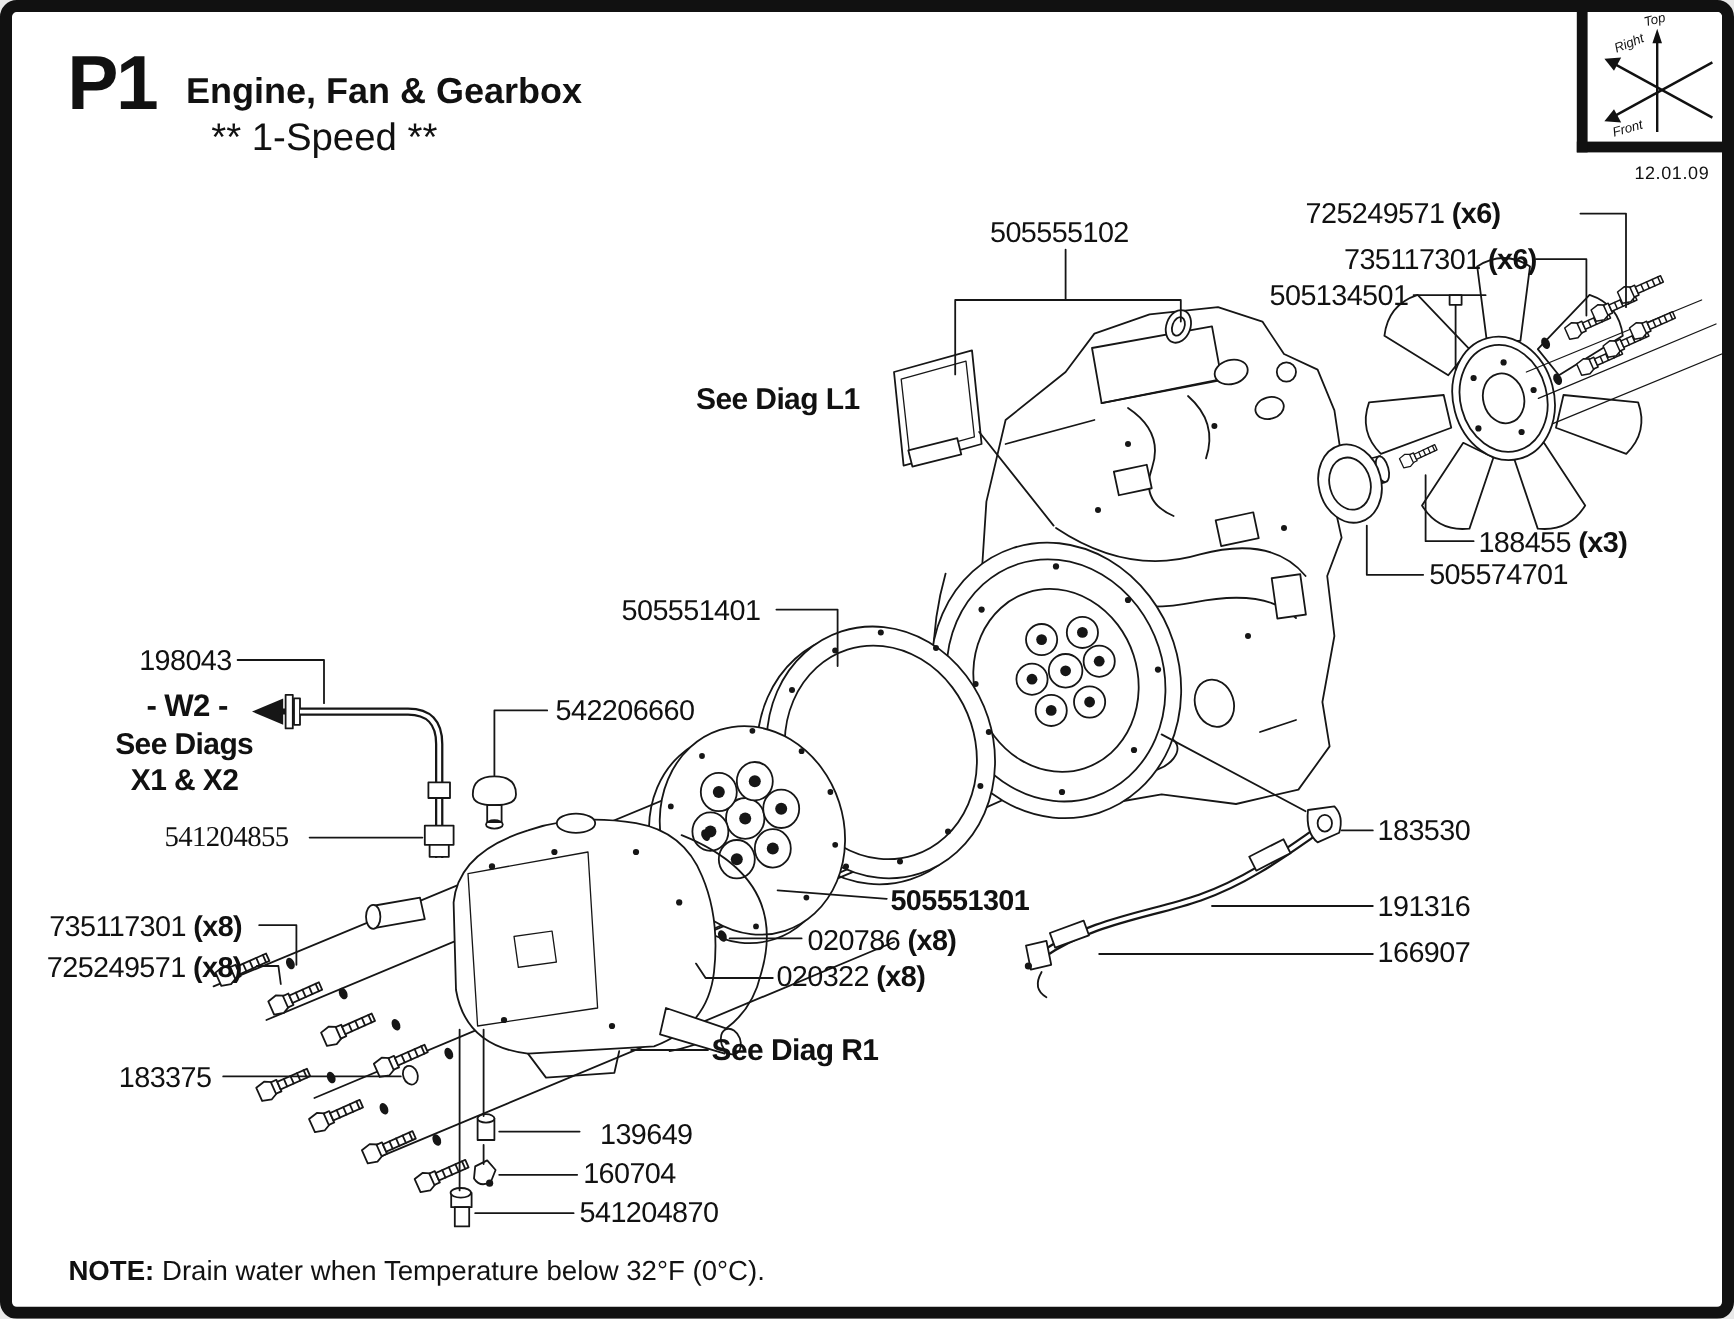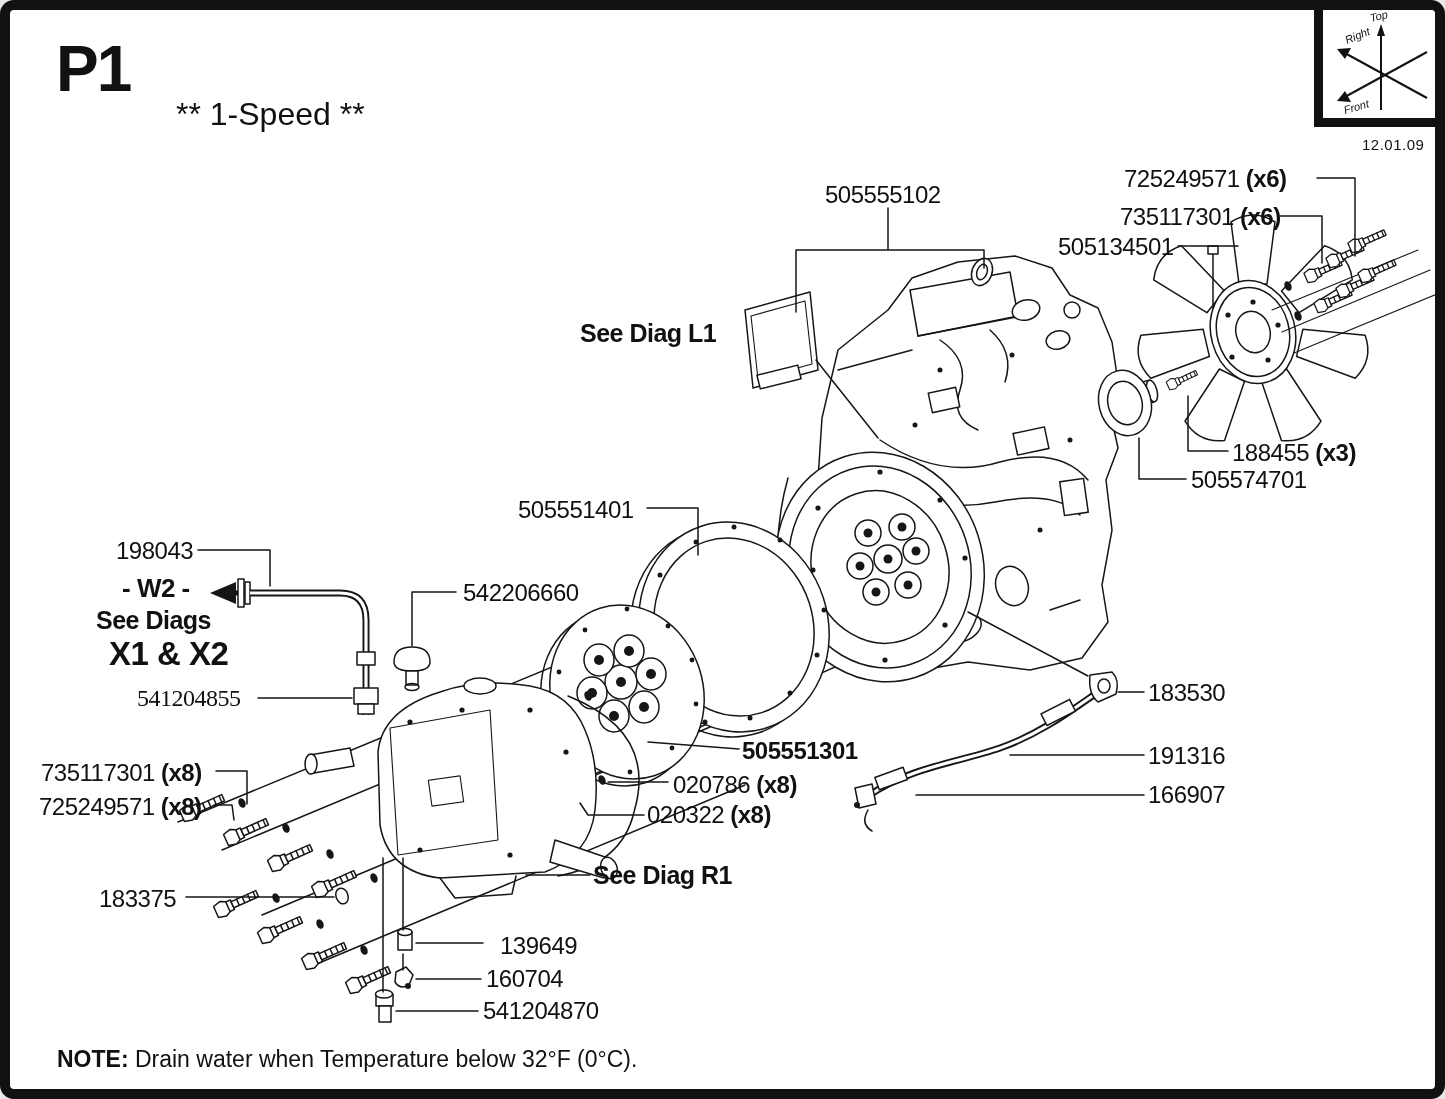--- a/index.html
+++ b/index.html
@@ -27,28 +27,28 @@
   .t-sub{position:absolute;left:166px;top:86px;font-size:32px;font-weight:normal;}
   .loctite{position:absolute;left:1095px;top:111px;width:200px;height:31px;border:2.5px solid #111;
     font-size:23px;text-align:center;line-height:31px;}
   .date{position:absolute;left:1352px;top:126px;font-size:15px;letter-spacing:0.5px;}
   .note{position:absolute;left:47px;top:1036px;font-size:23px;}
   .compass-box{position:absolute;right:0;top:0;width:112px;height:108px;background:#fff;
     border-left:9px solid #111;border-bottom:9px solid #111;}
   .compass-box svg{width:100%;height:100%;}
   .compass-box text{font-size:11px;font-style:italic;fill:#111;font-family:"Liberation Sans",sans-serif;}
   
-  #co0{left:815px;top:172px;}   #co1{left:1114px;top:156px;}
+  #co0{left:815px;top:172px;}   #co1{left:1078px;top:156px;}
   #co2{left:1110px;top:194px;}  #co3{left:1048px;top:224px;}
   #co4{left:570px;top:310px;font-size:25px;}
   #co5{left:1222px;top:430px;}  #co6{left:1181px;top:457px;}
   #co7{left:508px;top:487px;}   #co8{left:106px;top:528px;}
   #co9{left:112px;top:565px;font-size:26px;}
   #co10{left:86px;top:597px;font-size:25px;}
-  #co11{left:99px;top:627px;font-size:33px;}
+  #co11{left:99px;top:627px;font-size:25px;}
   #co12{left:453px;top:570px;}  #co13{left:127px;top:676px;font-family:Liberation Serif, serif;}
   #co14{left:31px;top:750px;}   #co15{left:29px;top:784px;}
   #co16{left:732px;top:728px;font-weight:bold;}  #co17{left:663px;top:762px;}
   #co18{left:637px;top:792px;}  #co19{left:1138px;top:670px;}
   #co20{left:1138px;top:733px;} #co21{left:1138px;top:772px;}
   #co22{left:583px;top:852px;font-size:25px;}
   #co23{left:89px;top:876px;}   #co24{left:478px;top:923px;margin-left:12px;}
   #co25{left:476px;top:956px;}  #co26{left:473px;top:988px;}
 </style>
 </head>
@@ -344,20 +344,21 @@
       <path d="M580,865 H516"></path>
       <path d="M176,887 H324"></path>
       <path d="M473,933 H406"></path>
       <path d="M471,969 H406"></path>
       <path d="M468,1001 H386"></path>
       <path d="M393,848 V920 M393,944 V960 M373,848 V982"></path>
     </g>
   </svg>
 
   <div class="t-code">P1</div>
+  <div class="t-main">Engine, Fan &amp; Gearbox</div>
   <div class="t-sub">** 1-Speed **</div>
 
   <div class="date">12.01.09</div>
 
   <div class="compass-box">
     <svg viewBox="0 0 112 108">
       <g stroke="#111" stroke-width="2" fill="none">
         <line x1="58" y1="22" x2="58" y2="100"></line>
         <line x1="20" y1="42" x2="104" y2="88"></line>
         <line x1="20" y1="88" x2="104" y2="42"></line>

